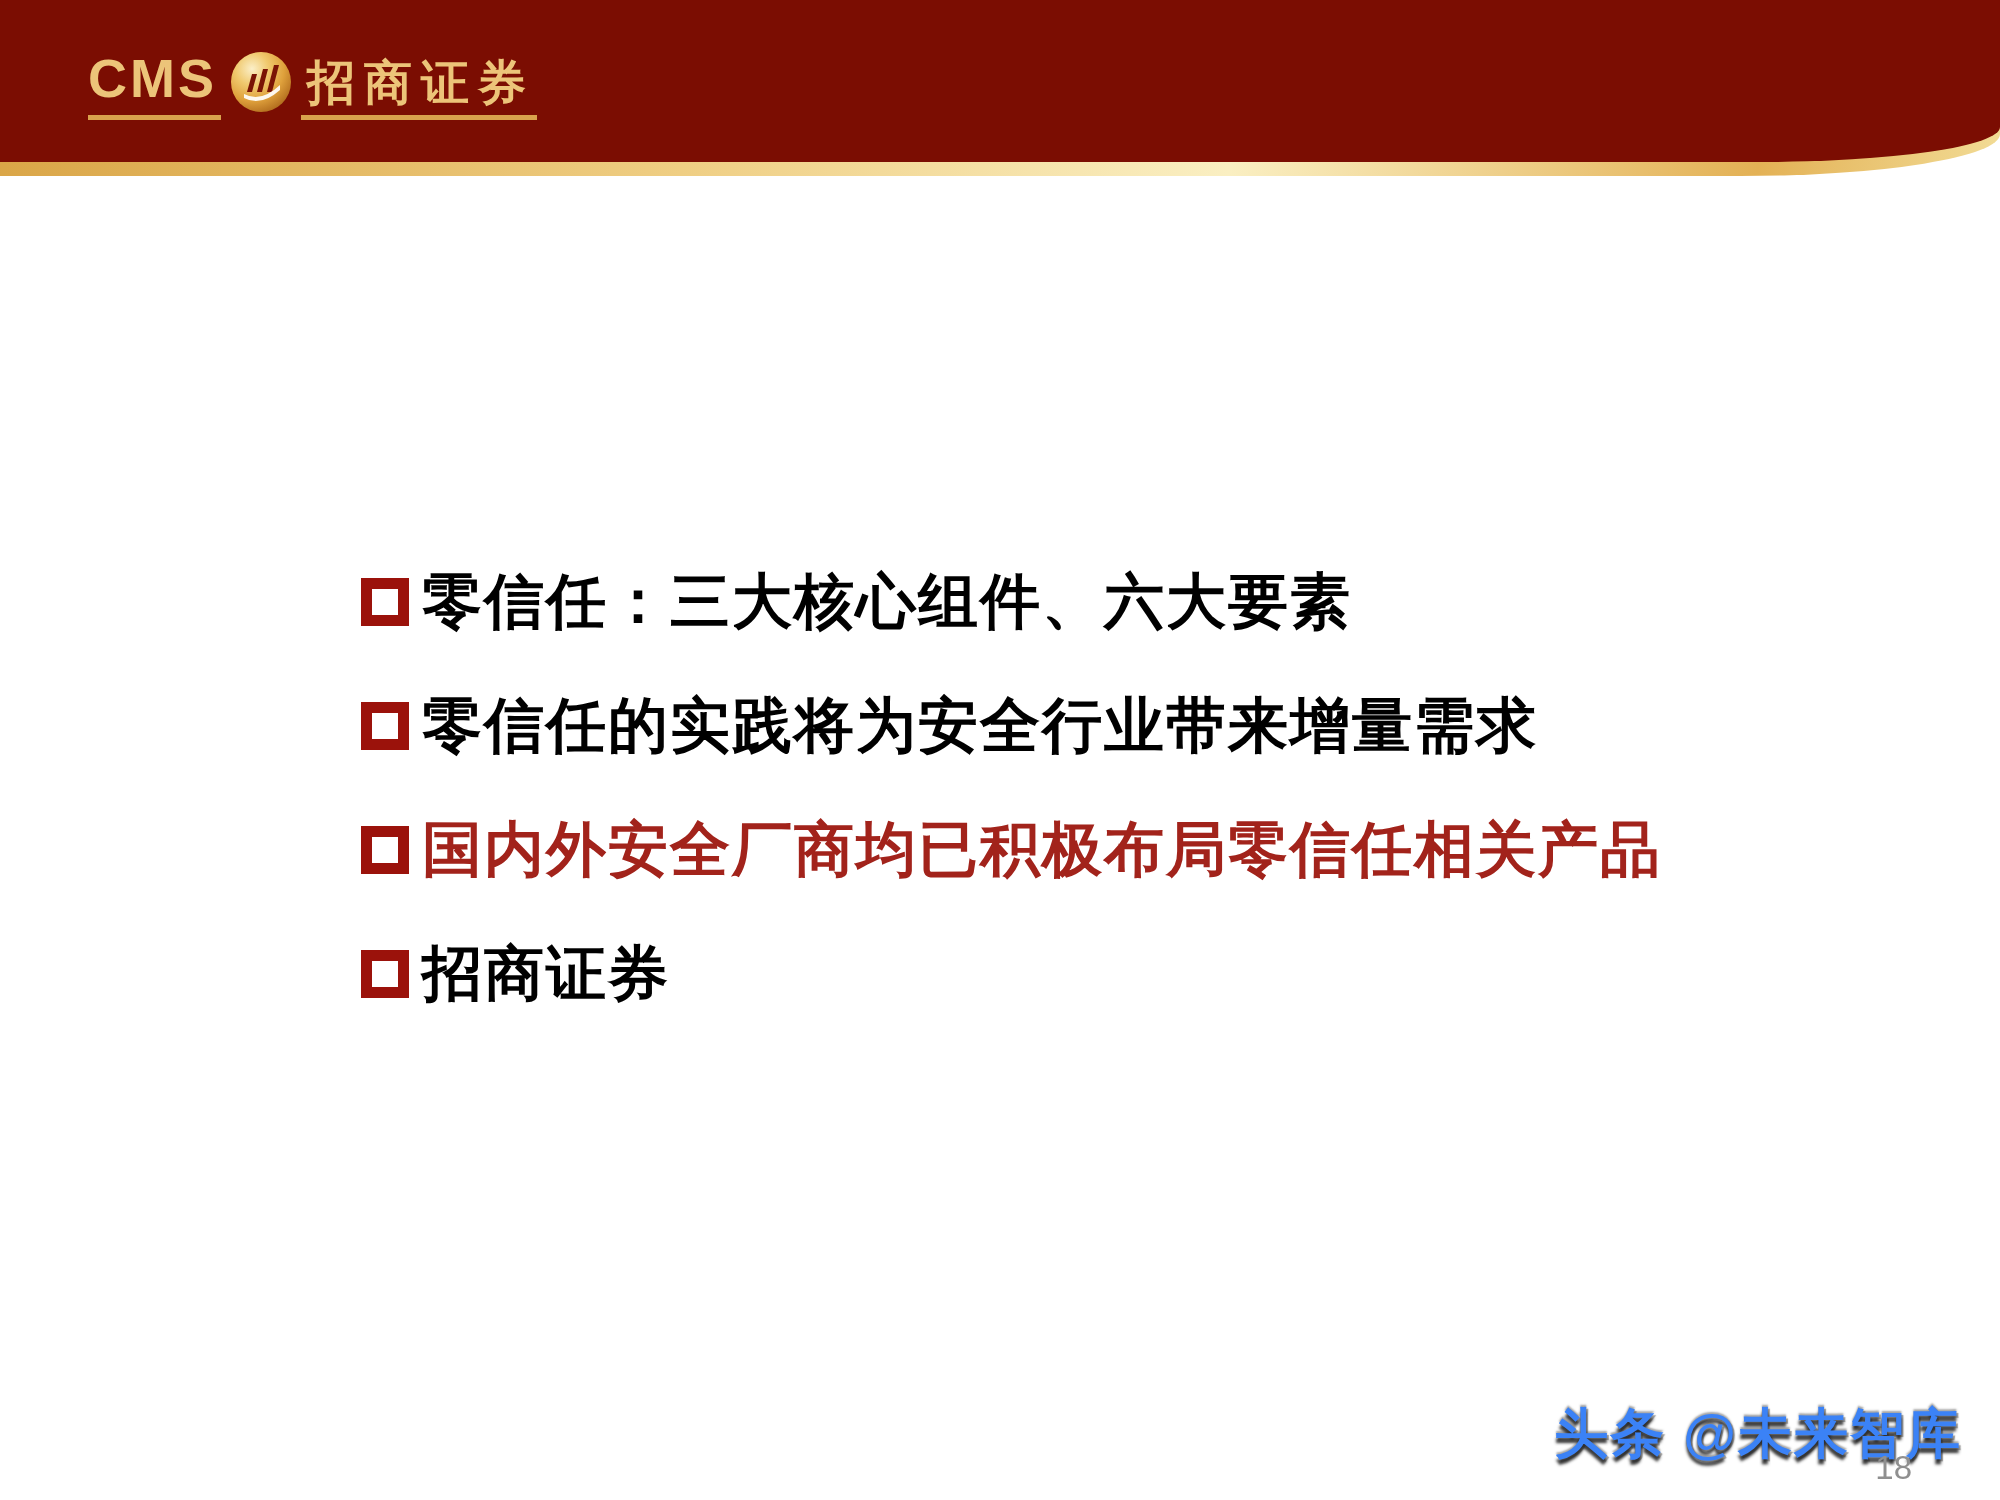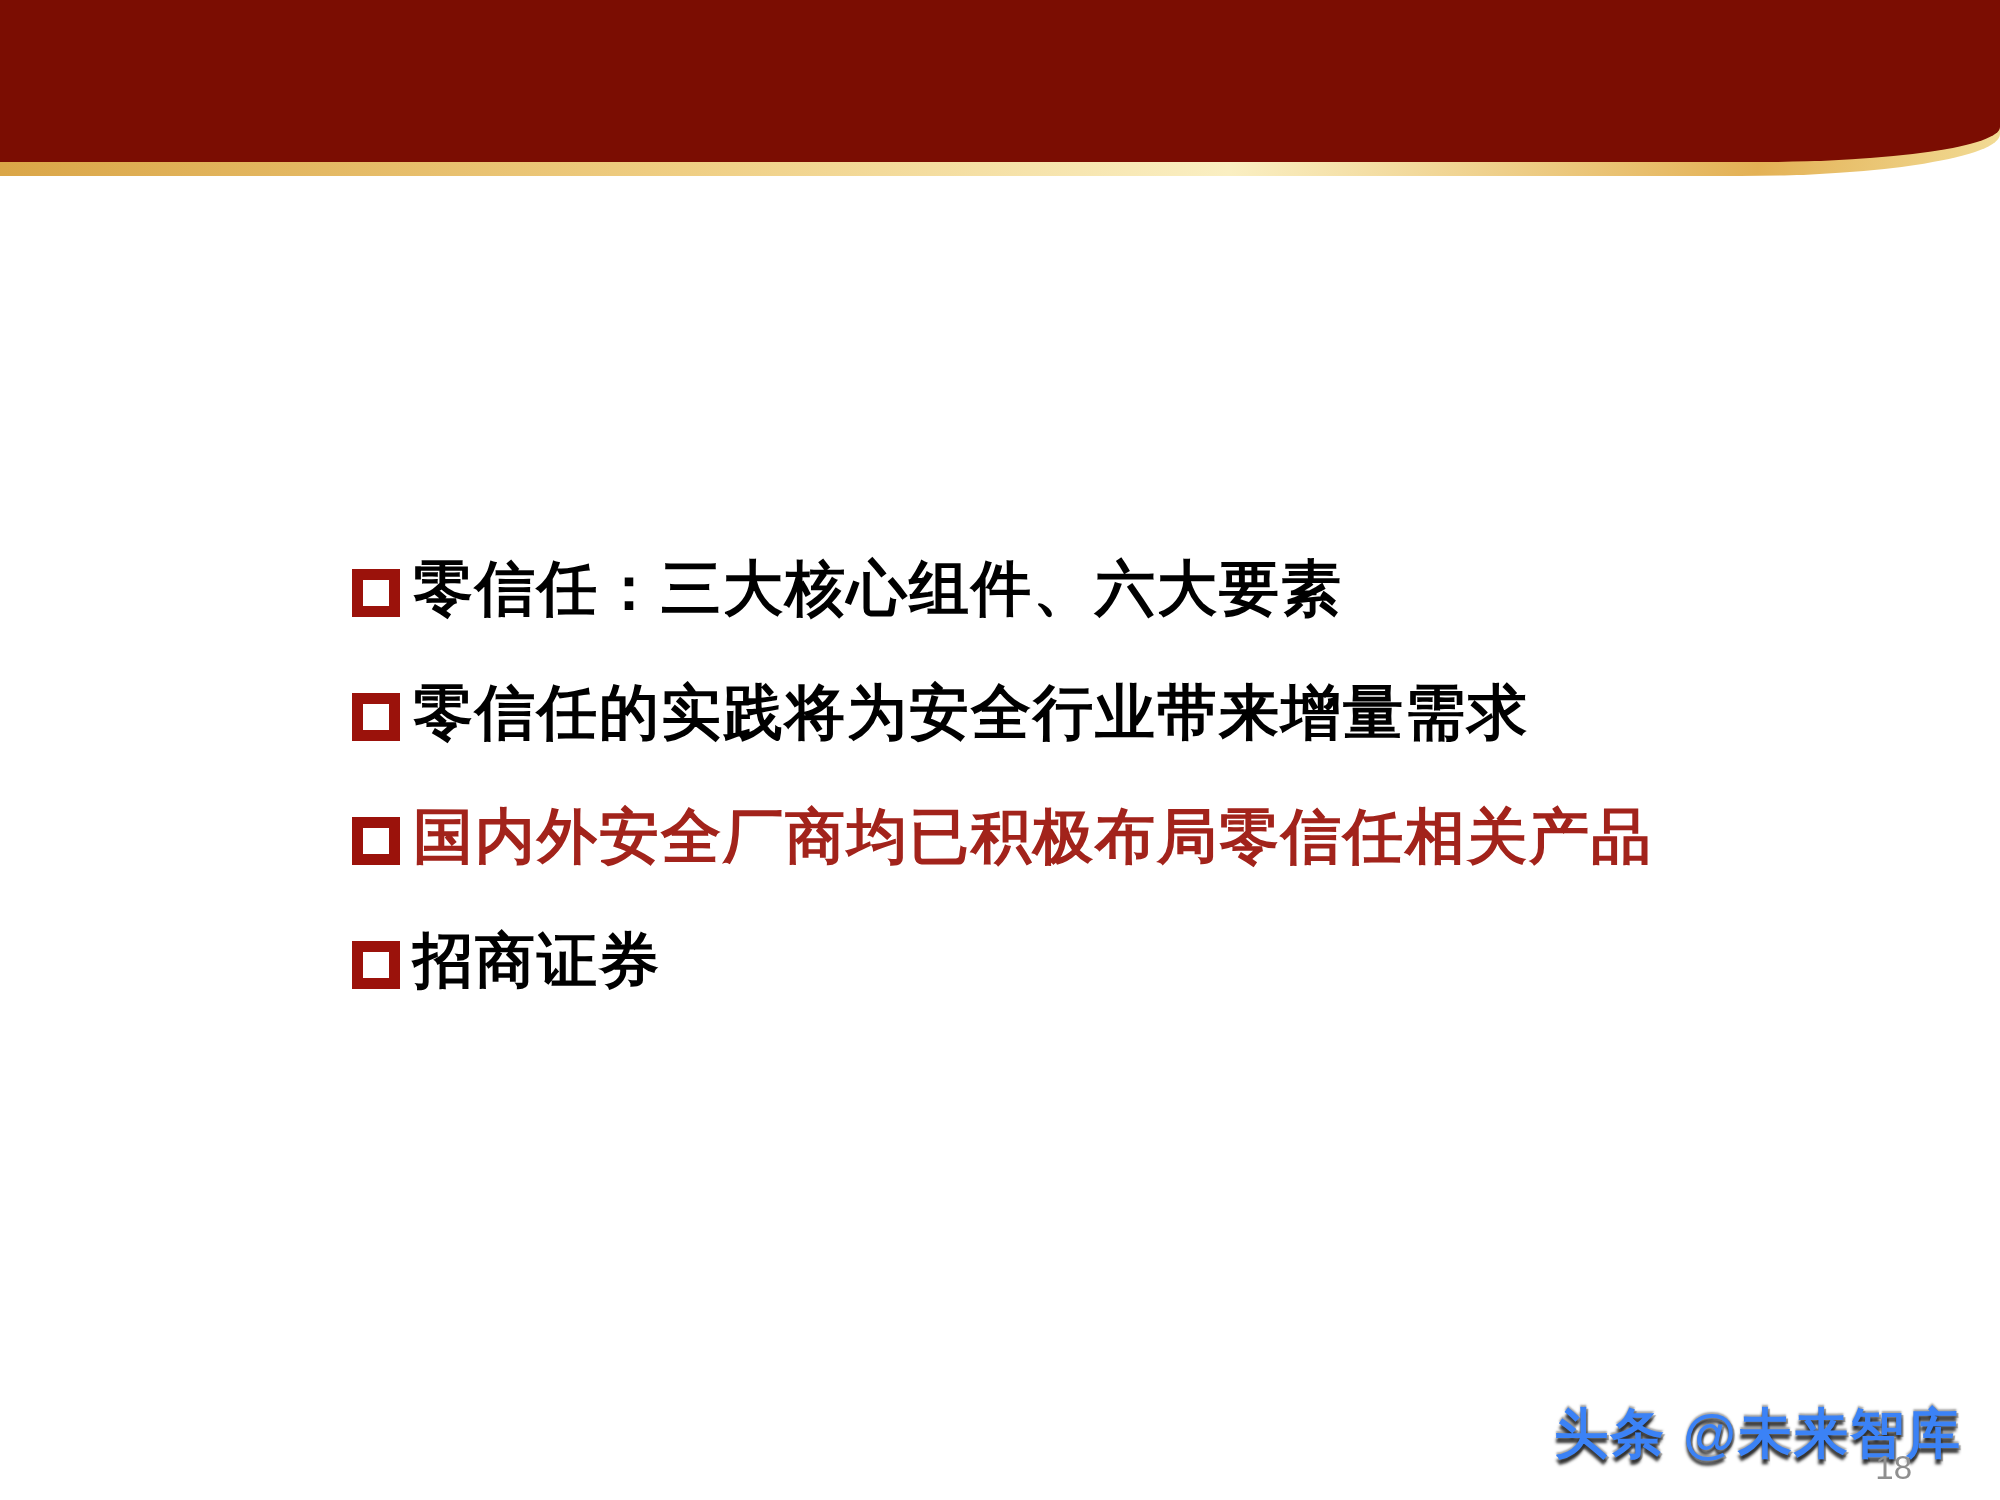--- a/index.html
+++ b/index.html
@@ -45,21 +45,21 @@
     color:var(--gold-text,#ECC479);
     font-family:"Liberation Serif","DejaVu Serif",serif;
     font-size:48px;font-weight:bold;letter-spacing:9px;line-height:1;
     padding:0 2px 8px 6px;
     border-bottom:5px solid var(--gold-underline,#D9A24D);
   }
 
   
   .agenda{
     position:absolute;left:350px;top:558px;
-    list-style:none;margin:2px;padding:0;font-family:Liberation Mono, monospace;
+    list-style:none;margin:11px;padding:0;
   }
   .agenda li{
     display:flex;align-items:center;
     height:66px;margin-bottom:58px;
   }
   .bullet-sq{
     width:26px;height:26px;flex-shrink:0;
     border:11px solid var(--bullet-red,#9B120B);
     background:transparent;
     margin-right:13px;
@@ -88,20 +88,32 @@
   }
 </style>
 </head>
 <body>
 
 <div class="slide">
 
   <div class="band-gold"></div>
   <div class="band-red"></div>
 
+  <div class="logo">
+    <span class="logo-cms">CMS</span>
+    <span class="logo-orb">
+      <svg viewBox="0 0 60 60" width="60" height="60" aria-hidden="true">
+        <path d="M16 40 L21 22 L26 22 L21 40 Z" fill="#7A1405"></path>
+        <path d="M26 40 L32 17 L37 17 L31 40 Z" fill="#7A1405"></path>
+        <path d="M36 40 L43 13 L48 13 L41 40 Z" fill="#7A1405"></path>
+        <path d="M13 42 Q30 51 49 33 L49 38 Q30 55 13 46 Z" fill="#FFFFFF" opacity="0.92"></path>
+      </svg>
+    </span>
+    <span class="logo-company">招商证券</span>
+  </div>
 
   <ul class="agenda">
     <li data-emphasis="false">
       <span class="bullet-sq"></span>
       <span class="label">零信任：三大核心组件、六大要素</span>
     </li>
     <li data-emphasis="false">
       <span class="bullet-sq"></span>
       <span class="label">零信任的实践将为安全行业带来增量需求</span>
     </li>

